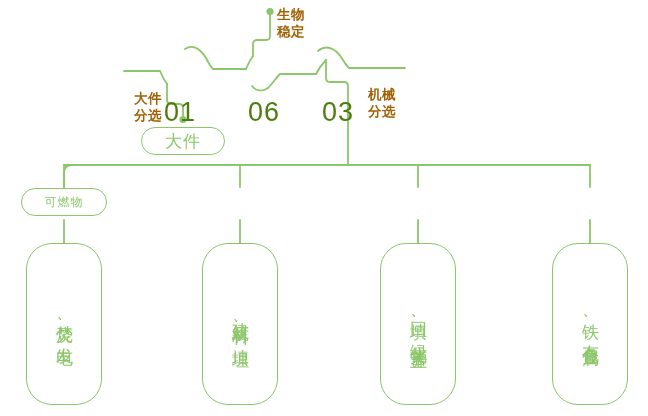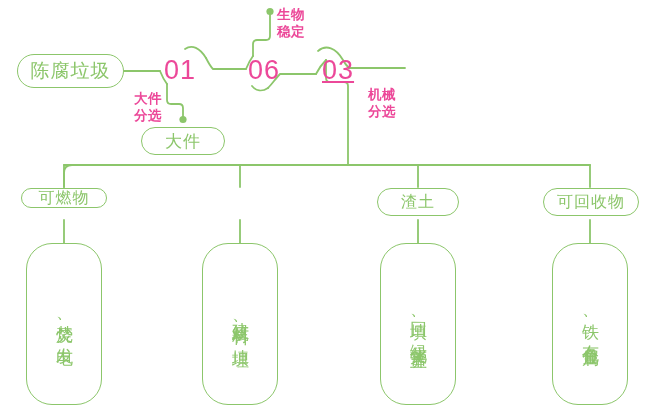--- a/index.html
+++ b/index.html
@@ -32,29 +32,30 @@
     box-sizing: border-box;
     border: 1.6px solid #8CC66B;
     border-radius: 999px;
     color: #8CC66B;
     background: #ffffff;
     letter-spacing: 1px;
     white-space: nowrap;
   }
   .stage-num {
     position: absolute;
-    color: #ec4899;
+    color: #4d7c0f;
     font-size: 27px;
     letter-spacing: 1px;
     line-height: 1;
     white-space: nowrap;
+    margin-top: 42px;
   }
   .dark-note {
     position: absolute;
-    color: #ec4899;
+    color: #a16207;
     font-size: 13.5px;
     line-height: 17px;
     letter-spacing: 0.5px;
     white-space: nowrap;
     font-weight: 700;
     text-align: center;
   }
   .vbox {
     position: absolute;
     box-sizing: border-box;
@@ -118,55 +119,46 @@
       <path d="M418,165 L418,187"></path>
       <path d="M590,165 L590,187"></path>
 
       <path d="M64,220 L64,243"></path>
       <path d="M240,220 L240,243"></path>
       <path d="M418,220 L418,243"></path>
       <path d="M590,220 L590,243"></path>
     </g>
   </svg>
 
-  <div class="pill-label" style="left:17px; top:54px; width:107px; height:34px; font-size:19px;">
-    <span>陈腐垃圾</span>
-  </div>
 
   <div class="stage-num" style="left:164px; top:57px;">01</div>
   <div class="stage-num" style="left:248px; top:57px;">06</div>
-  <div class="stage-num" style="left:322px; top:57px;text-decoration:underline;">03</div>
+  <div class="stage-num" style="left:322px; top:57px;">03</div>
 
   <div class="dark-note" style="left:134px; top:90px;">
     <div>大件</div>
     <div>分选</div>
   </div>
 
   <div class="dark-note" style="left:277px; top:6px;">
     <div>生物</div>
     <div>稳定</div>
   </div>
 
   <div class="dark-note" style="left:368px; top:86px;">
     <div>机械</div>
     <div>分选</div>
   </div>
 
   <div class="pill-label" style="left:141px; top:127px; width:84px; height:28px; font-size:17px;">
     <span>大件</span>
   </div>
 
-  <div class="pill-label" style="left:21px; top:188px; width:86px; height:20px; font-size:16px;">
+  <div class="pill-label" style="left:21px; top:188px; width:86px; height:28px; font-size:12px;">
     <span>可燃物</span>
-  </div>
-  <div class="pill-label" style="left:377px; top:188px; width:82px; height:28px; font-size:16px;">
-    <span>渣土</span>
-  </div>
-  <div class="pill-label" style="left:543px; top:188px; width:96px; height:28px; font-size:16px;">
-    <span>可回收物</span>
   </div>
 
   <div class="vbox" style="left:26px; top:243px; width:76px; height:162px;">
     <span class="vtext">焚烧、发电</span>
   </div>
 
   <div class="vbox" style="left:202px; top:243px; width:76px; height:162px;">
     <span class="vtext">建筑材料、填埋</span>
   </div>
 

